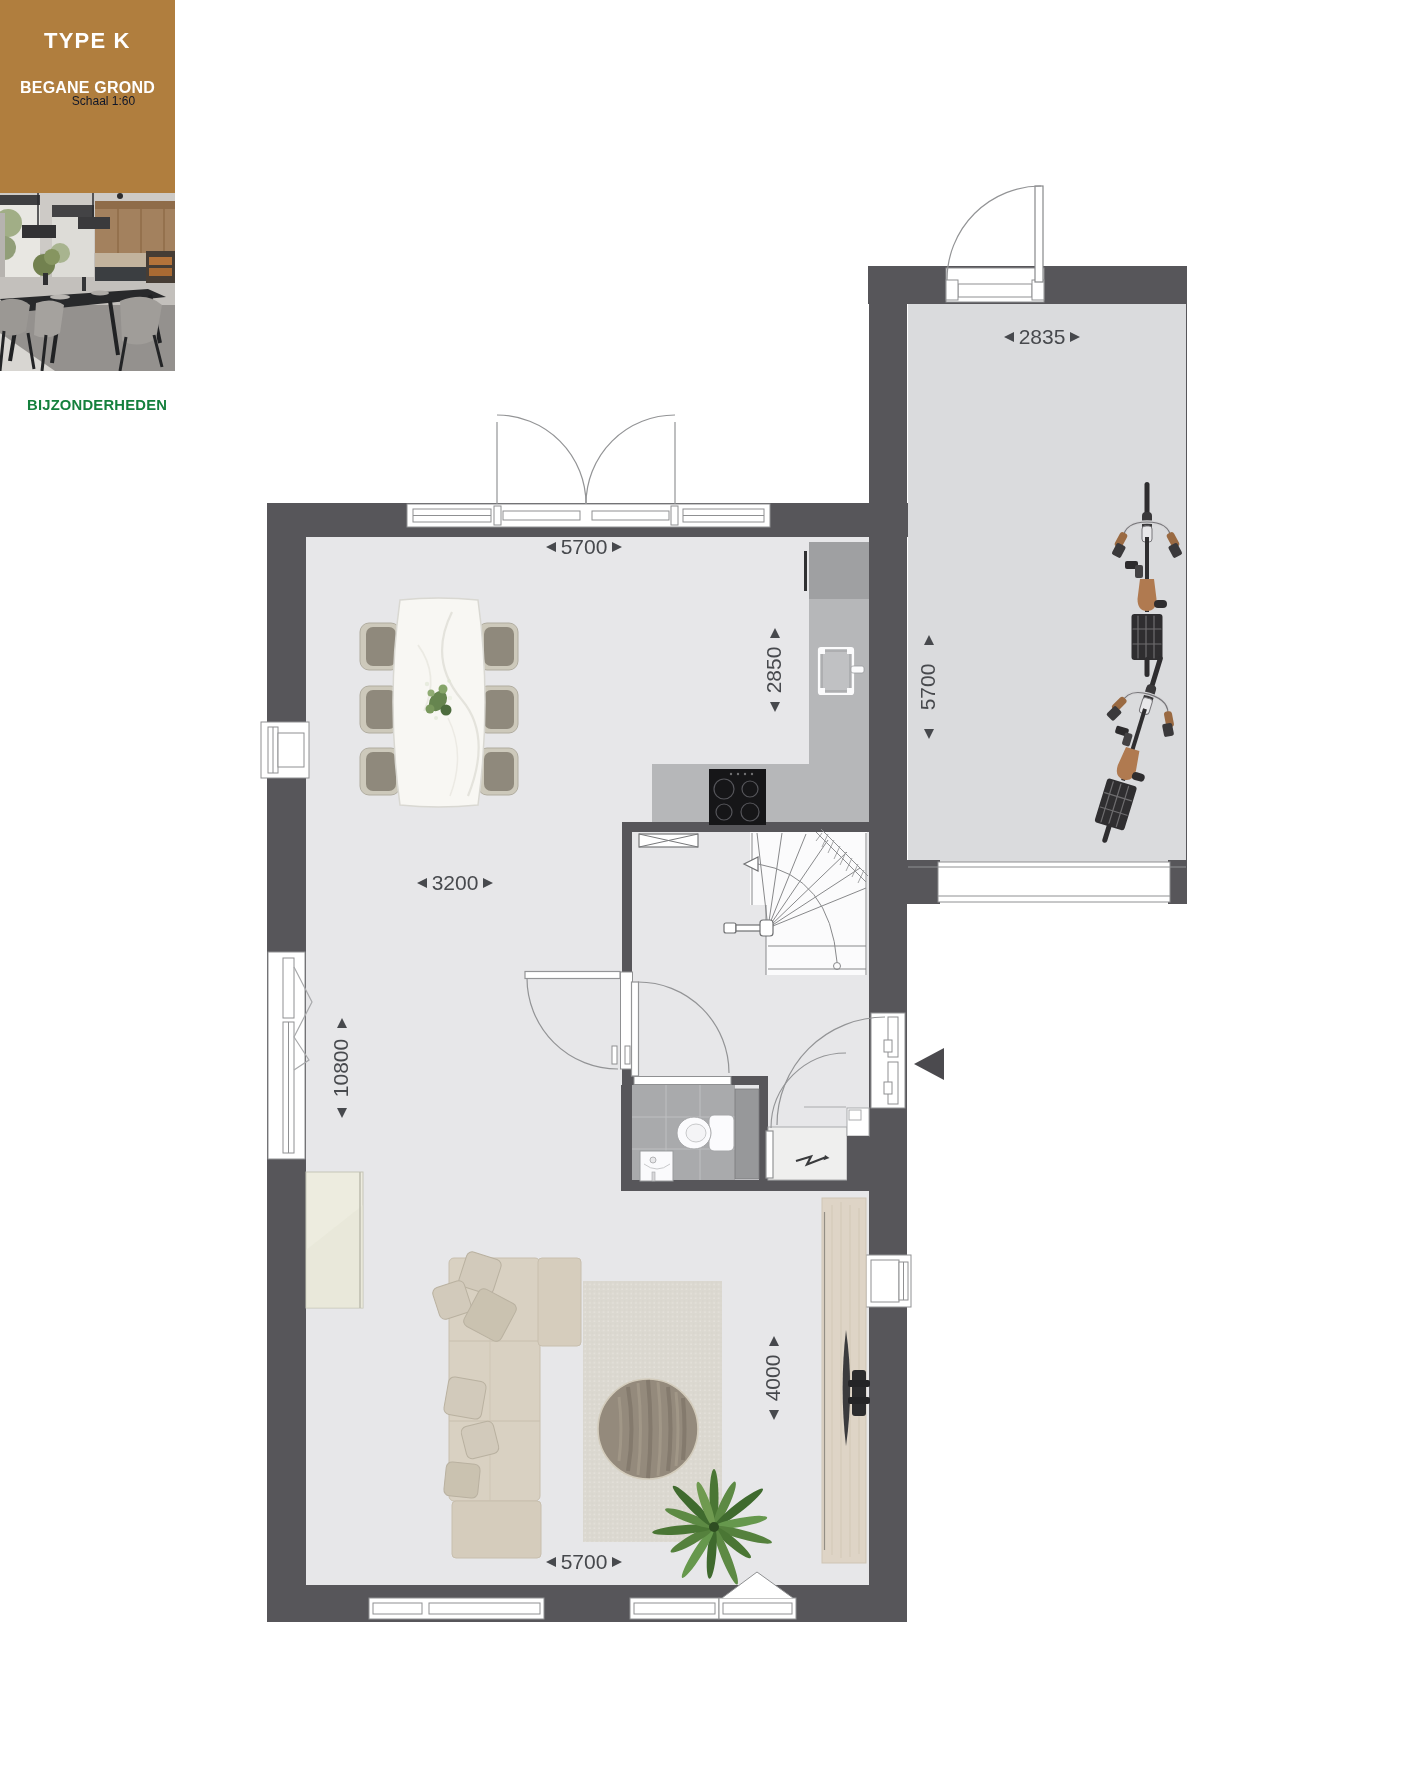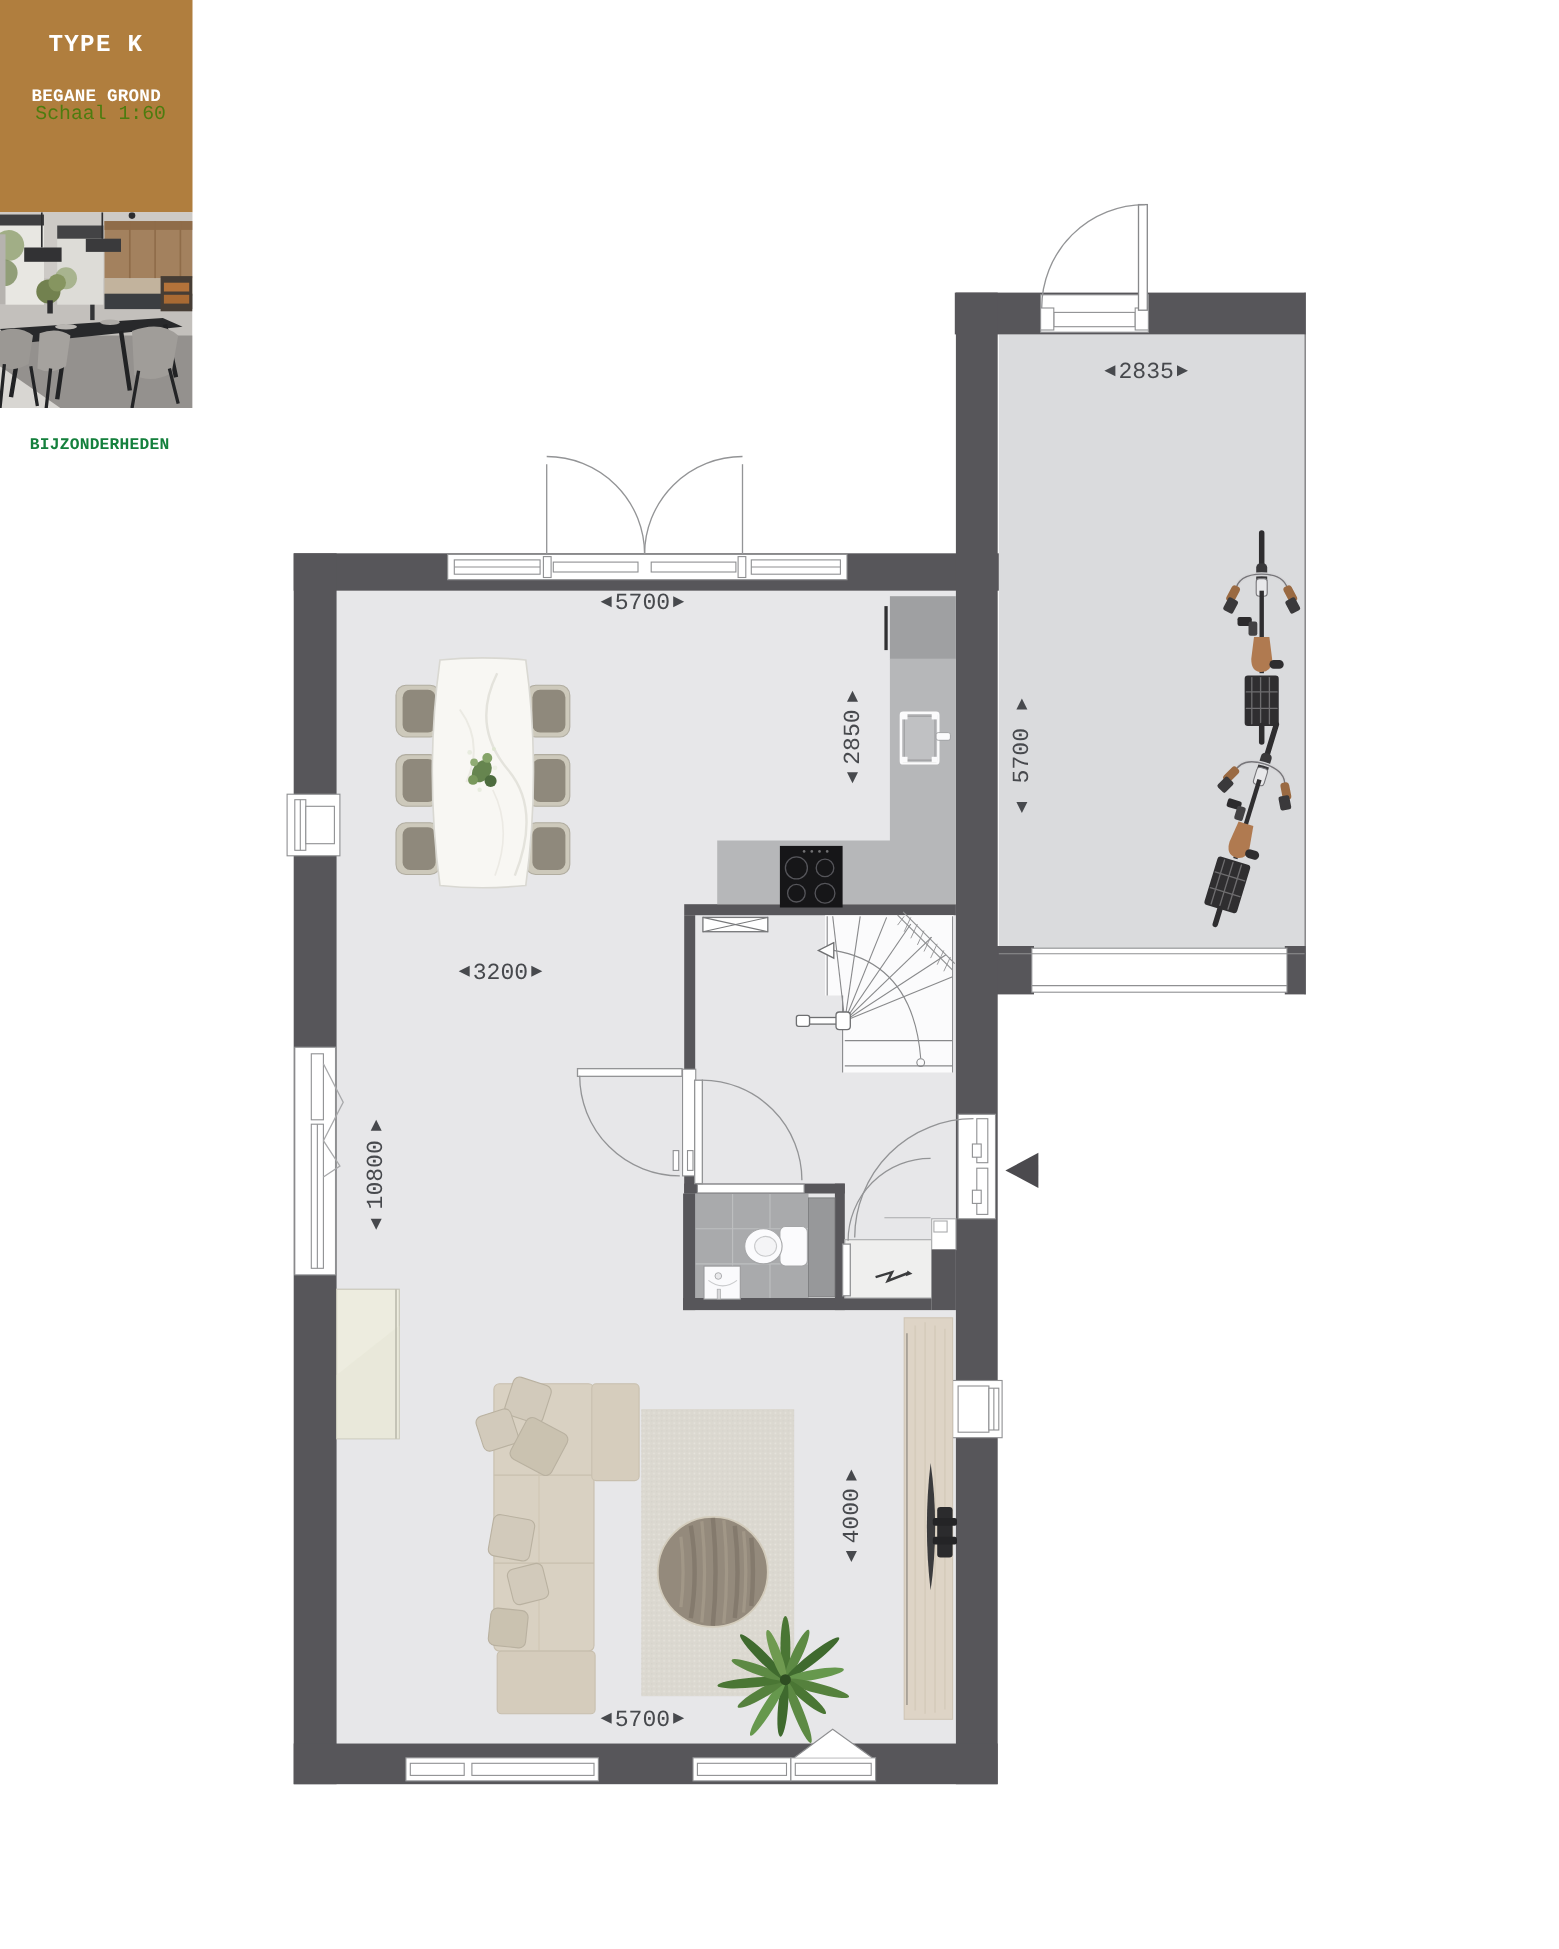--- a/index.html
+++ b/index.html
@@ -1,20 +1,20 @@
 <!DOCTYPE html>
 <html><head>
 <meta charset="utf-8">
 <style>
 html,body{margin:0;padding:0;background:#fff;}
-.page{position:relative;width:1187px;height:1772px;background:#fff;overflow:hidden;font-family:Liberation Mono, monospace;}
+.page{position:relative;width:1187px;height:1772px;background:#fff;overflow:hidden;font-family:Liberation Sans, sans-serif;}
 .brown{position:absolute;left:0;top:0;width:175px;height:193px;background:#b07e3e;}
 .typek{position:absolute;left:44px;top:28px;color:#fff;font-size:22px;font-weight:bold;letter-spacing:1.2px;}
 .bg1{position:absolute;left:0;top:79px;width:175px;text-align:center;color:#fff;font-size:16px;font-weight:bold;letter-spacing:.2px;}
-.bg2{position:absolute;left:4px;top:94px;width:175px;text-align:center;color:#4d7c0f;font-size:18px;}
+.bg2{position:absolute;left:16px;top:94px;width:175px;text-align:center;color:#0f172a;font-size:12px;}
 .photo{position:absolute;left:0;top:193px;width:175px;height:178px;}
 .bij{position:absolute;left:27px;top:396px;width:220px;color:#4a4e52;font-size:14px;line-height:19.9px;}
 .bij h4{margin:0 0 6px 0;font-size:14.8px;color:#15803d;letter-spacing:.2px;}
 .bij ul{margin:0;padding:0;list-style:none;}
 .bij li{position:relative;padding-left:18px;}
 .bij li:before{content:"";position:absolute;left:3px;top:8px;width:4px;height:4px;border-radius:50%;background:#4a4e52;}
 .plan{position:absolute;left:0;top:0;width:1417px;height:1772px;}
 </style>
 </head>
 <body>

